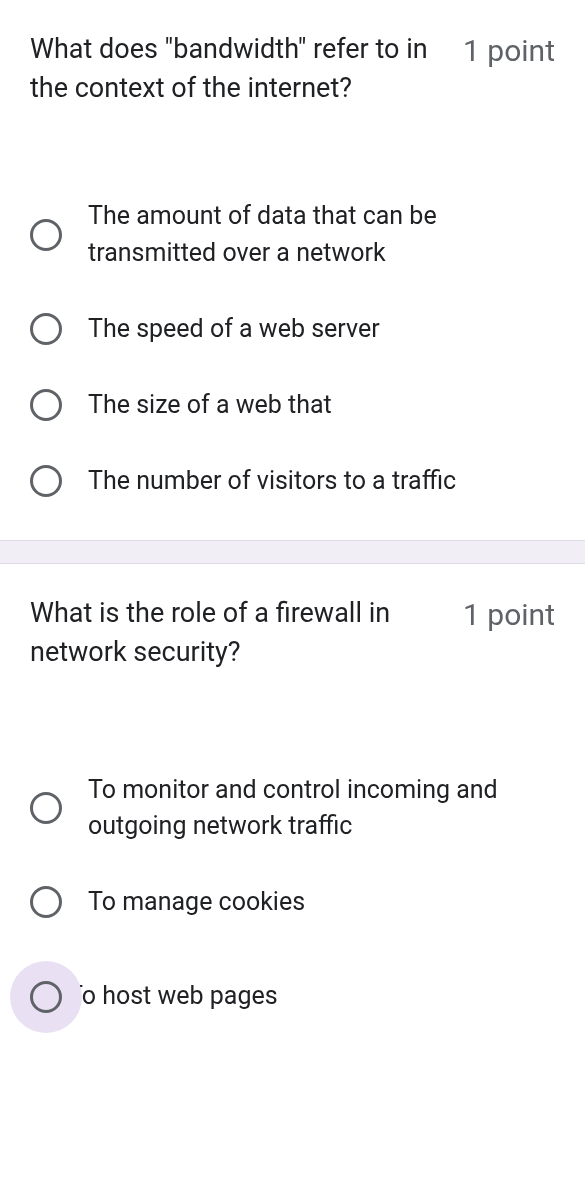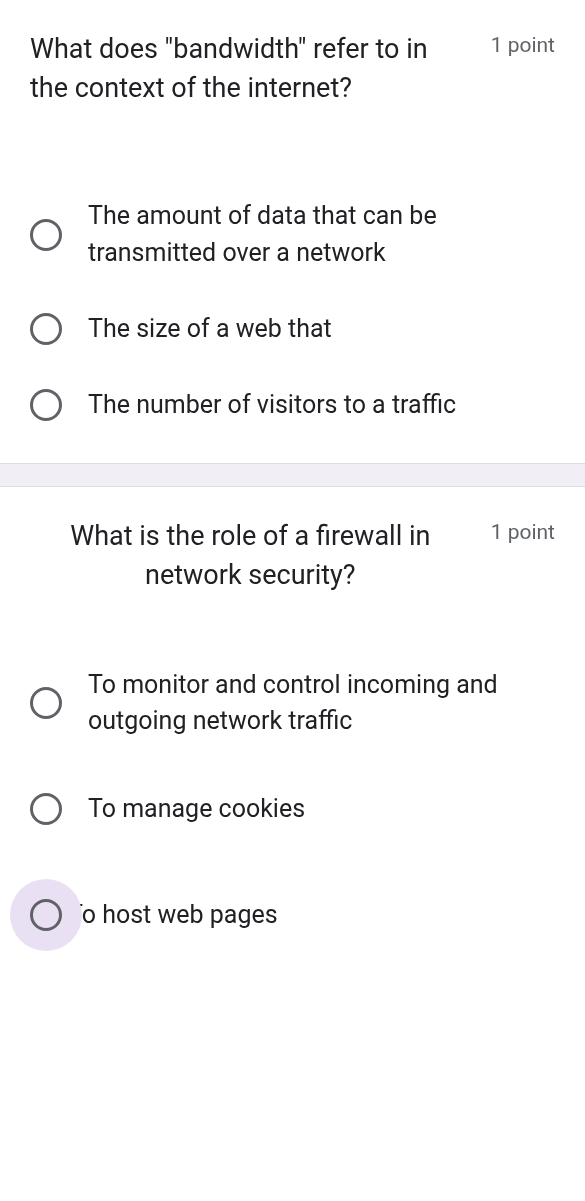--- a/index.html
+++ b/index.html
@@ -24,21 +24,21 @@
       margin-bottom: 90px;
     }
     .question-text {
       flex: 1;
       font-size: 27px;
       line-height: 1.45;
       color: #202124;
       font-weight: 400;
     }
     .points {
-      font-size: 21px;
+      font-size: 30px;
       color: #5f6368;
       white-space: nowrap;
       padding-top: 3px;
     }
     .options {
       display: flex;
       flex-direction: column;
       gap: 40px;
     }
     .option {
@@ -73,43 +73,46 @@
       line-height: 1.45;
       color: #202124;
     }
     .divider {
       height: 24px;
       background: #f1eef6;
       border-top: 1px solid #e0dbe9;
       border-bottom: 1px solid #e0dbe9;
     }
     .options-q2 {
-      gap: 52px;
+      gap: 40px;
       margin-top: 41px;
     }
     .q2-header {
-      margin-bottom: 71px;
-      text-align: center;
+      margin-bottom: 100px;
     }
     .last-option {
       gap: 6px;
     }
   </style>
 </head>
 <body>
 
 <div class="question-card">
   <div class="question-header">
     <div class="question-text">What does "bandwidth" refer to in the context of the internet?</div>
     <div class="points">1 point</div>
   </div>
   <div class="options">
     <label class="option">
       <span class="radio-outer"></span>
       <span class="option-label">The amount of data that can be transmitted over a network</span>
+    </label>
+    <label class="option">
+      <span class="radio-outer"></span>
+      <span class="option-label">The speed of a web server</span>
     </label>
     <label class="option">
       <span class="radio-outer"></span>
       <span class="option-label">The size of a web that</span>
     </label>
     <label class="option">
       <span class="radio-outer"></span>
       <span class="option-label">The number of visitors to a traffic</span>
     </label>
   </div>

